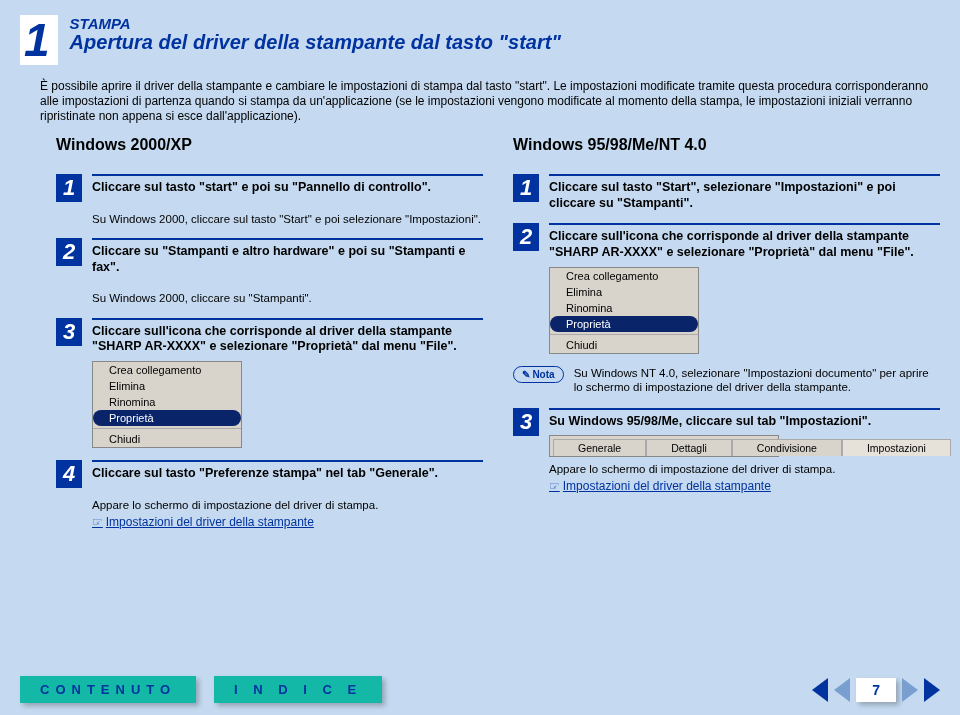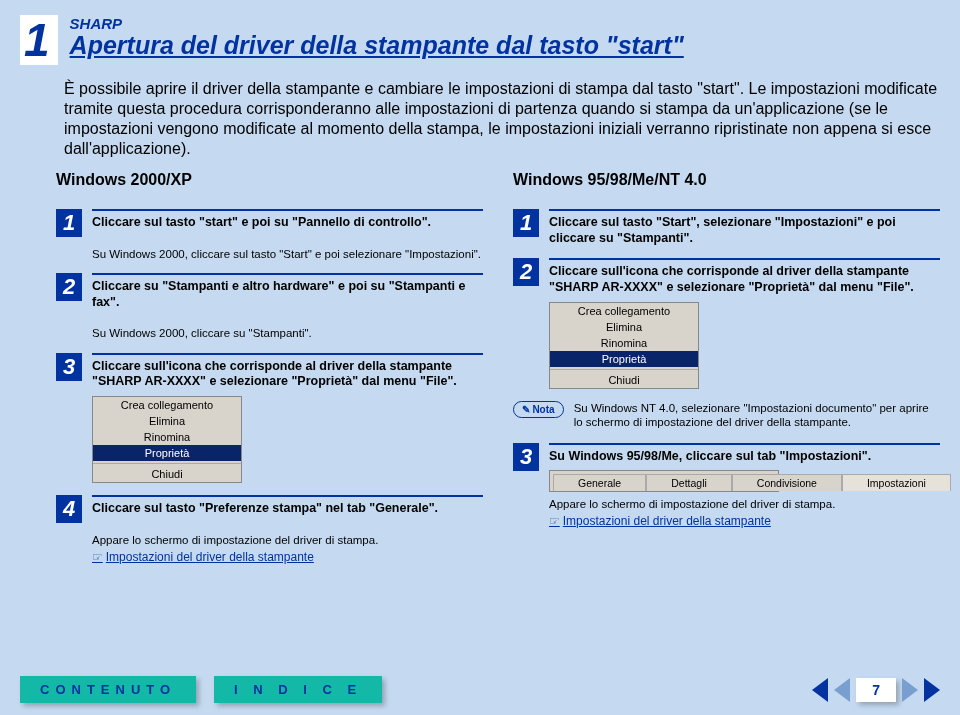--- a/index.html
+++ b/index.html
@@ -2,34 +2,34 @@
 <html><head>
 <meta charset="utf-8">
 <style>
 * { box-sizing: border-box; margin: 0; padding: 0; }
 body { font-family: Arial, Helvetica, sans-serif; font-size: 12px; background: #fff; color: #000; width: 960px; height: 715px; position: relative; overflow: hidden; }
 .page { background: #c5daf0; width: 960px; height: 715px; padding: 15px 20px 12px 20px; position: relative; }
 .header { display: flex; align-items: flex-start; gap: 12px; }
 .big-num { background: #fff; color: #0033a0; font-weight: 900; font-size: 46px; font-style: italic; line-height: 1; padding: 2px 8px 2px 4px; font-family: Arial Black, Arial, sans-serif; }
 .head-titles { display: flex; flex-direction: column; }
 .small-title { color: #0033a0; font-weight: bold; font-style: italic; font-size: 15px; }
-.big-title { color: #0033a0; font-weight: 900; font-style: italic; font-size: 25px; line-height: 1.05; font-family: Arial Black, Arial, sans-serif; text-decoration: underline; }
-.intro { margin: 14px 0 0 44px; font-size: 16px; line-height: 1.25; max-width: 890px; }
+.big-title { color: #0033a0; font-weight: 900; font-style: italic; font-size: 20px; line-height: 1.05; font-family: Arial Black, Arial, sans-serif; }
+.intro { margin: 14px 0 0 20px; font-size: 12px; line-height: 1.25; max-width: 890px; }
 .columns { display: flex; gap: 30px; margin: 12px 0 0 36px; }
 .col { flex: 1 1 0; }
 .os-title { font-weight: bold; font-size: 16px; margin-bottom: 20px; }
 .step { display: flex; gap: 10px; margin-bottom: 12px; }
 .step-num { background: #0033a0; color: #fff; font-weight: 900; font-style: italic; font-size: 22px; width: 26px; height: 28px; display: flex; align-items: center; justify-content: center; flex-shrink: 0; font-family: Arial Black, Arial, sans-serif; }
 .step-body { border-top: 2px solid #0033a0; padding-top: 4px; flex: 1; }
 .step-title { font-weight: bold; font-size: 12.5px; line-height: 1.25; }
 .step-desc { font-size: 11.5px; line-height: 1.25; margin-top: 16px; }
 .link { color: #0033a0; text-decoration: underline; font-size: 12px; cursor: pointer; display: inline-flex; align-items: center; gap: 3px; margin-top: 3px; }
 .menu-img { background: #d8d4cc; border: 1px solid #888; margin-top: 6px; width: 150px; font-size: 11px; }
-.menu-img .mi { padding: 2px 8px; text-align: center; }
-.menu-img .mi.sel { background: #0a246a; color: #fff; }
+.menu-img .mi { padding: 2px 16px; }
+.menu-img .mi.sel { background: #0a246a; color: #fff; border-radius: 8px; }
 .menu-img .sep { border-top: 1px solid #aaa; margin: 2px 0; }
 .tabs-img { background: #d8d4cc; border: 1px solid #888; margin-top: 5px; padding: 3px 3px 0 3px; display: flex; gap: 0; font-size: 10.5px; width: 230px; }
 .tabs-img span { padding: 2px 24px; border: 1px solid #aaa; border-bottom: none; background: #d8d4cc; }
 .tabs-img span.active { background: #e6e2da; }
 .note-box { display: flex; gap: 10px; align-items: flex-start; margin: 10px 0 12px 36px; }
 .note-badge { border: 1.5px solid #0033a0; border-radius: 10px; color: #0033a0; font-weight: bold; font-size: 10px; padding: 2px 8px; display: inline-flex; align-items: center; gap: 2px; white-space: nowrap; }
 .note-text { font-size: 11.5px; line-height: 1.25; }
 .col-r .note-box { margin: 10px 0 14px 0; }
 .footer { position: absolute; bottom: 12px; left: 20px; right: 20px; display: flex; align-items: center; gap: 18px; }
 .fbtn { background: #14b8a6; color: #0033a0; font-weight: bold; letter-spacing: 6px; padding: 6px 20px; font-size: 13px; box-shadow: 3px 3px 5px rgba(0,0,0,0.25); cursor: pointer; }
@@ -44,21 +44,21 @@
 .pagenum { background: #fff; color: #0033a0; font-weight: bold; padding: 4px 16px; box-shadow: 3px 3px 5px rgba(0,0,0,0.25); font-size: 14px; }
 .hand { font-size: 12px; }
 </style>
 </head>
 <body>
 
 <div class="page">
   <div class="header">
     <div class="big-num">1</div>
     <div class="head-titles">
-      <div class="small-title">SHARP</div>
+      <div class="small-title">STAMPA</div>
       <div class="big-title">Apertura del driver della stampante dal tasto "start"</div>
     </div>
   </div>
 
   <div class="intro">È possibile aprire il driver della stampante e cambiare le impostazioni di stampa dal tasto "start". Le impostazioni modificate tramite questa procedura corrisponderanno alle impostazioni di partenza quando si stampa da un'applicazione (se le impostazioni vengono modificate al momento della stampa, le impostazioni iniziali verranno ripristinate non appena si esce dall'applicazione).</div>
 
   <div class="columns">
     <div class="col col-l">
       <div class="os-title">Windows 2000/XP</div>
 

